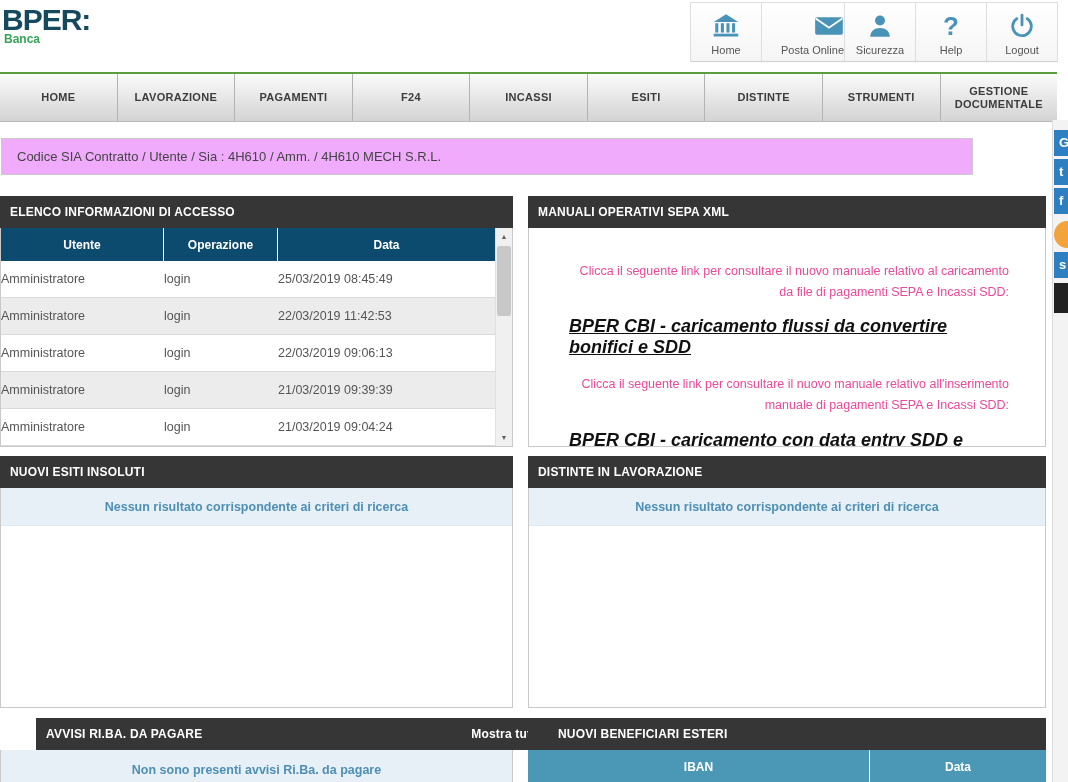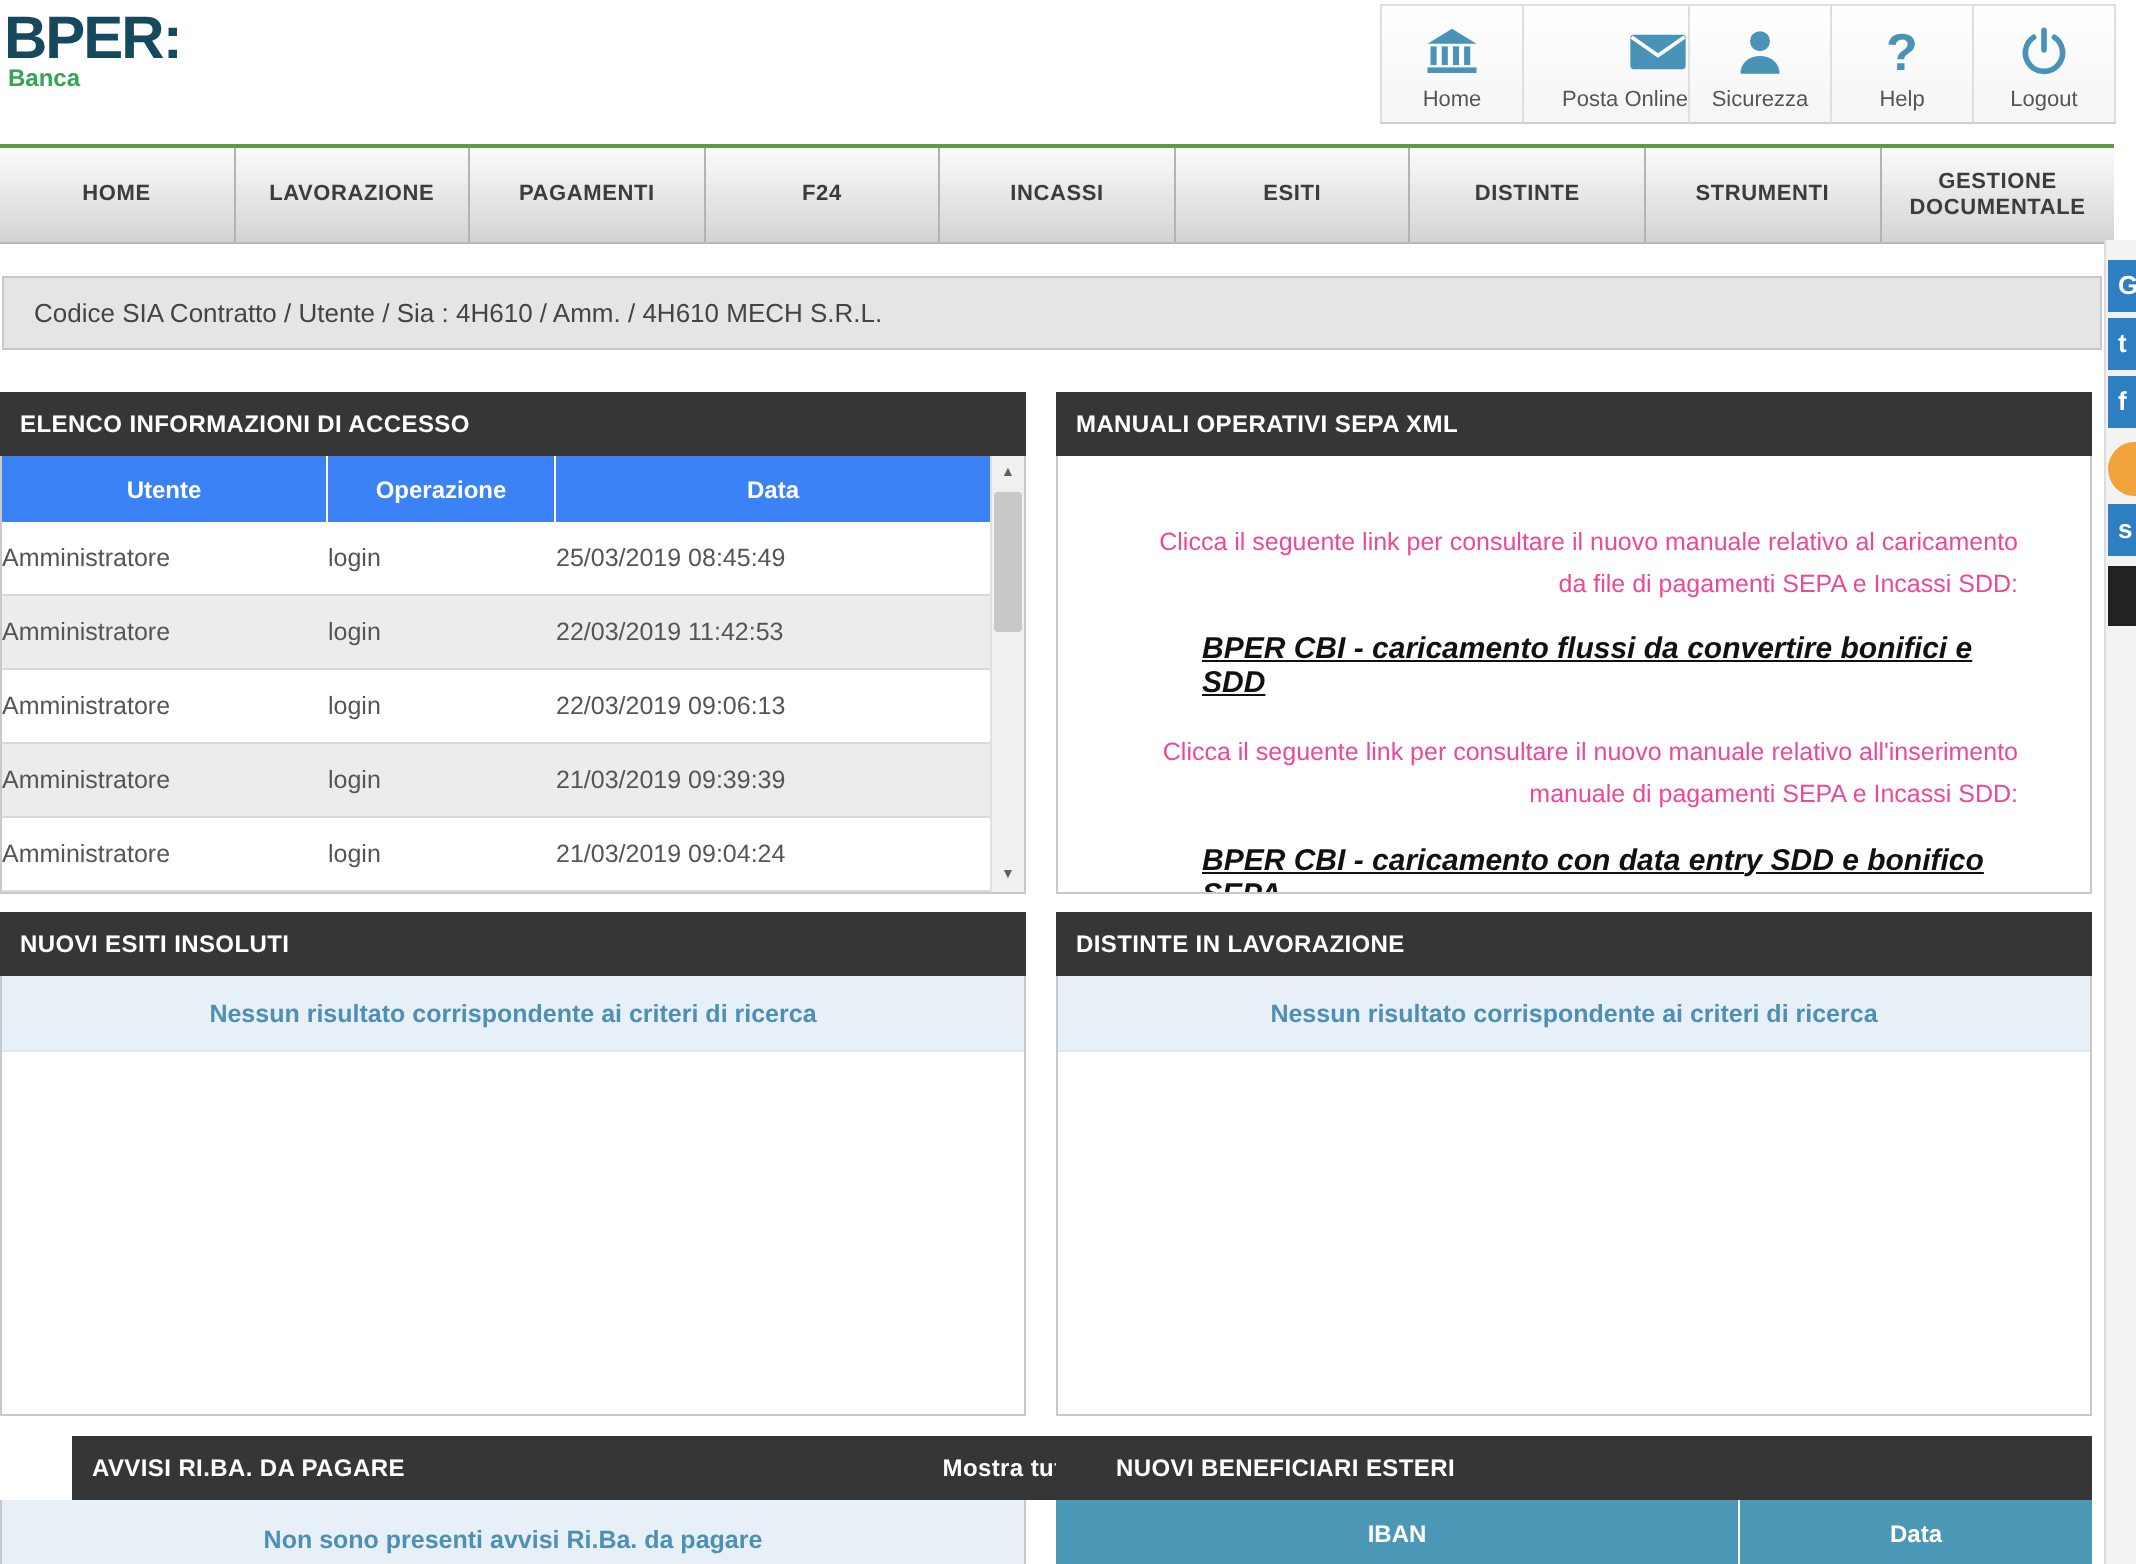--- a/index.html
+++ b/index.html
@@ -26,35 +26,35 @@
   
   .greenline { position:absolute; left:0; top:72px; width:1057px; height:2px; background:#5b9e41; }
   .nav { position:absolute; left:0; top:74px; width:1057px; height:48px;
          background:linear-gradient(#fbfbfb,#d3d3d3); border-bottom:1px solid #b9b9b9; display:flex; }
   .nav-item { flex:1; display:flex; align-items:center; justify-content:center; text-align:center;
               font-size:11px; font-weight:bold; color:#3c3c3c; letter-spacing:.3px;
               border-right:1px solid #b3b3b3; cursor:pointer; line-height:13px; padding:0 6px; }
   .nav-item:last-child { border-right:none; }
 
   
-  .breadcrumb { position:absolute; left:1px; top:138px; width:1050px; height:37px;
-                border:1px solid #c9c9c9; background:#e5e5e5; display:flex; align-items:center;
+  .breadcrumb { position:absolute; left:1px; top:138px; width:972px; height:37px;
+                border:1px solid #c9c9c9; background:#f0abfc; display:flex; align-items:center;
                 padding-left:15px; font-size:13px; color:#444; }
 
   
   .panel-header { position:absolute; height:32px; background:#363636; color:#fff;
                   font-size:12px; font-weight:bold; display:flex; align-items:center;
                   padding:0 10px; letter-spacing:.2px; }
   .panel-header .spacer { flex:1; }
   .panel-action { font-size:12px; font-weight:bold; color:#fff; cursor:pointer; }
 
   .box { position:absolute; background:#fff; border:1px solid #c9c9c9; border-top:none; overflow:hidden; }
 
   
-  .thead { display:flex; background:#3b82f6; height:33px;text-align:right; }
+  .thead { display:flex; background:#0c4a6e; height:33px;text-align:right; }
   .th { color:#fff; font-size:12px; font-weight:bold; display:flex; align-items:center;
         justify-content:center; border-right:1px solid #fff; }
   .th:last-child { border-right:none; }
   .trow { display:flex; height:37px; border-bottom:1px solid #dadada; align-items:center; }
   .trow.alt { background:#ececec; }
   .td { font-size:12.5px; color:#555; padding-left:0; overflow:hidden; white-space:nowrap; }
   .c1 { width:163px; } .c2 { width:114px; } .c3 { width:217px; }
   .table-wrap { position:absolute; left:0; top:0; right:17px; bottom:0; }
 
   .vscroll { position:absolute; right:0; top:0; bottom:0; width:17px; background:#f0f0f0;
@@ -62,22 +62,22 @@
   .scroll-btn { position:absolute; left:0; width:16px; height:17px; background:#f0f0f0;
                 color:#606060; font-size:7px; display:flex; align-items:center; justify-content:center;
                 cursor:pointer; }
   .scroll-btn.up { top:0; } .scroll-btn.down { bottom:0; }
   .scroll-thumb { position:absolute; left:1px; top:18px; width:14px; height:70px; background:#c8c8c8;
                   border-radius:2px; cursor:pointer; }
 
   
   .manuali-body { padding:33px 40px 0 40px; }
   .manuali-body p { font-size:12.5px; color:#ec4899; line-height:1.65; margin-bottom:14px; width:440px;text-align:right; }
-  .doc-link { display:inline-block; font-size:15px; font-weight:bold; font-style:italic;
-              color:#111; text-decoration:underline; margin-bottom:16px; cursor:pointer;margin-left:32px; }
+  .doc-link { display:inline-block; font-size:18px; font-weight:bold; font-style:italic;
+              color:#111; text-decoration:underline; margin-bottom:16px; cursor:pointer; }
 
   
   .empty-strip { height:38px; background:#e7f0f7; border-bottom:1px solid #dde8f0;
                  display:flex; align-items:center; justify-content:center;
                  font-size:12.5px; font-weight:bold; color:#4e8fb4; }
   .strip-only { position:absolute; background:#e7f0f7; border-left:1px solid #c9c9c9;
                 border-right:1px solid #c9c9c9; display:flex; align-items:center; justify-content:center;
                 font-size:12.5px; font-weight:bold; color:#4e8fb4; }
 
   

